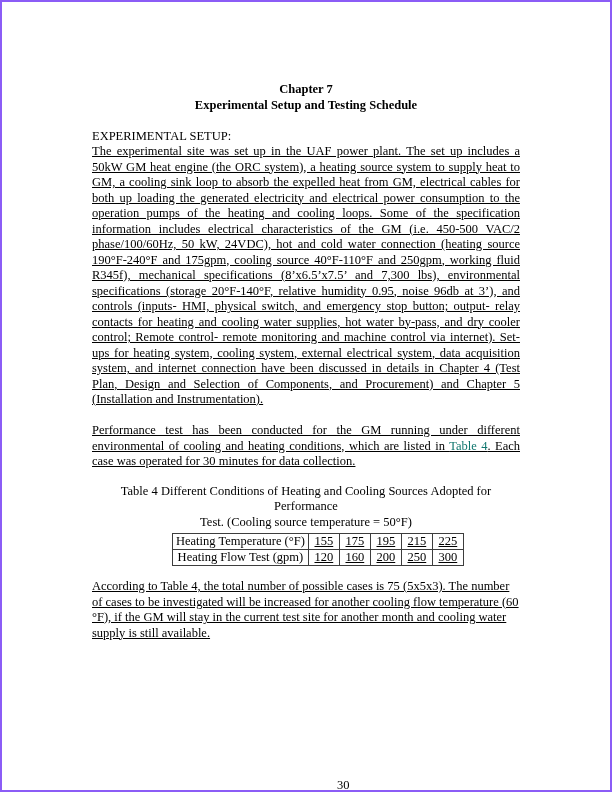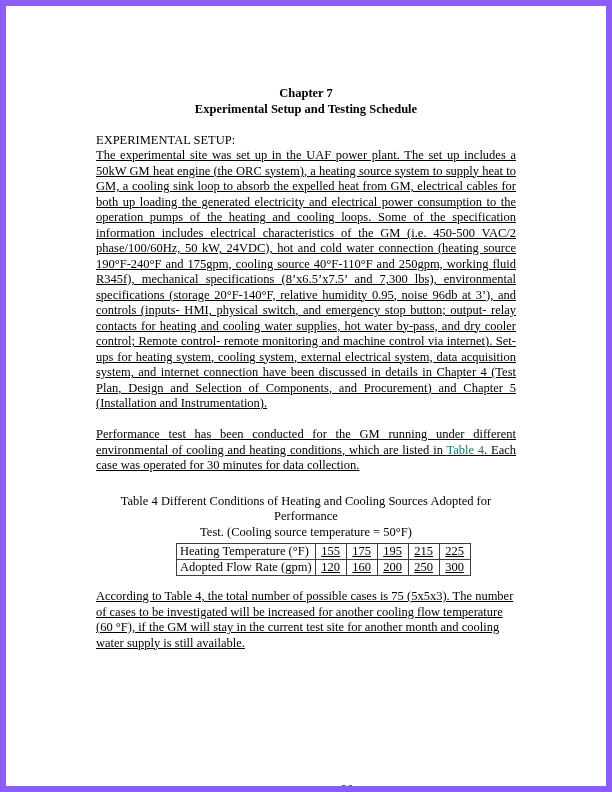--- a/index.html
+++ b/index.html
@@ -2,51 +2,52 @@
 <html><head>
 <meta charset="utf-8">
 <style>
   html, body { margin: 0; padding: 0; background: #ffffff; }
   .page {
     position: relative;
     width: 612px;
     height: 792px;
     box-sizing: border-box;
     background: #ffffff;
-    border: 6px solid #8b5cf6;
+    border: 2px solid #8b5cf6;
     padding: 80px 90px 0 90px;
     font-family: "Liberation Serif", "DejaVu Serif", serif;
     font-size: 12.5px;
     line-height: 15.5px;
     color: #000000;
     overflow: hidden;
   }
   .title-block {
     text-align: center;
     font-weight: bold;
   }
   .block { margin-top: 15.5px; }
   p { margin: 0; text-decoration: underline; }
   .justify { text-align: justify; }
   .xref {
     color: #0f766e;
     text-decoration: none;
     cursor: pointer;
   }
-  .caption-block { margin-top: 20px; text-align: center; }
+  .caption-block { margin-top: 14px; text-align: center; }
   table.cond-table {
     border-collapse: collapse;
     margin: 3px 0 0 80px;
   }
   table.cond-table td {
     border: 1px solid #3d3d3d;
     height: 15px;
     padding: 0 3px;
     line-height: 14.5px;
     white-space: nowrap;
+    text-align: center;
   }
   td.lbl { padding-left: 5px; padding-right: 8px; }
   td.val { width: 24px; text-align: center; text-decoration: underline; }
   .closing { margin-top: 13px; }
   .page-number {
     position: absolute;
     left: 335px;
     top: 776px;
   }
 </style>
@@ -81,21 +82,21 @@
     <tbody>
       <tr>
         <td class="lbl">Heating Temperature (°F)</td>
         <td class="val">155</td>
         <td class="val">175</td>
         <td class="val">195</td>
         <td class="val">215</td>
         <td class="val">225</td>
       </tr>
       <tr>
-        <td class="lbl">Adopted Flow Rate (gpm)</td>
+        <td class="lbl">Heating Flow Test (gpm)</td>
         <td class="val">120</td>
         <td class="val">160</td>
         <td class="val">200</td>
         <td class="val">250</td>
         <td class="val">300</td>
       </tr>
     </tbody>
   </table>
 
   <p class="closing">According to Table 4, the total number of possible cases is 75 (5x5x3). The number of cases to be investigated will be increased for another cooling flow temperature (60 °F), if the GM will stay in the current test site for another month and cooling water supply is still available.</p>

